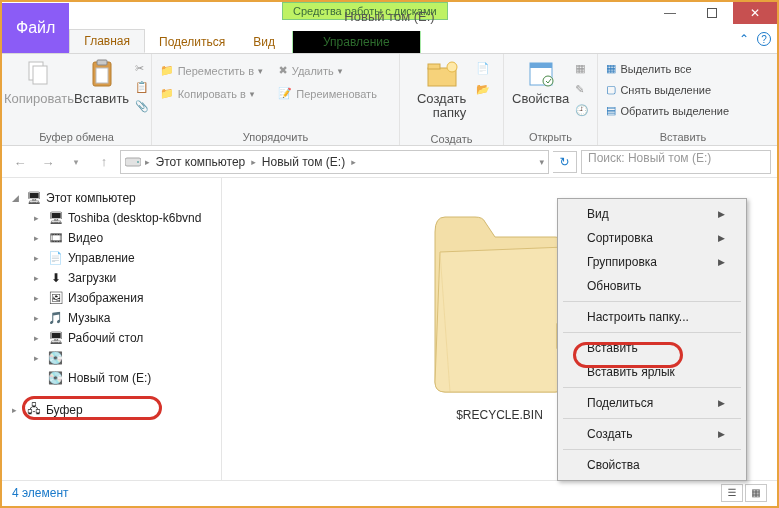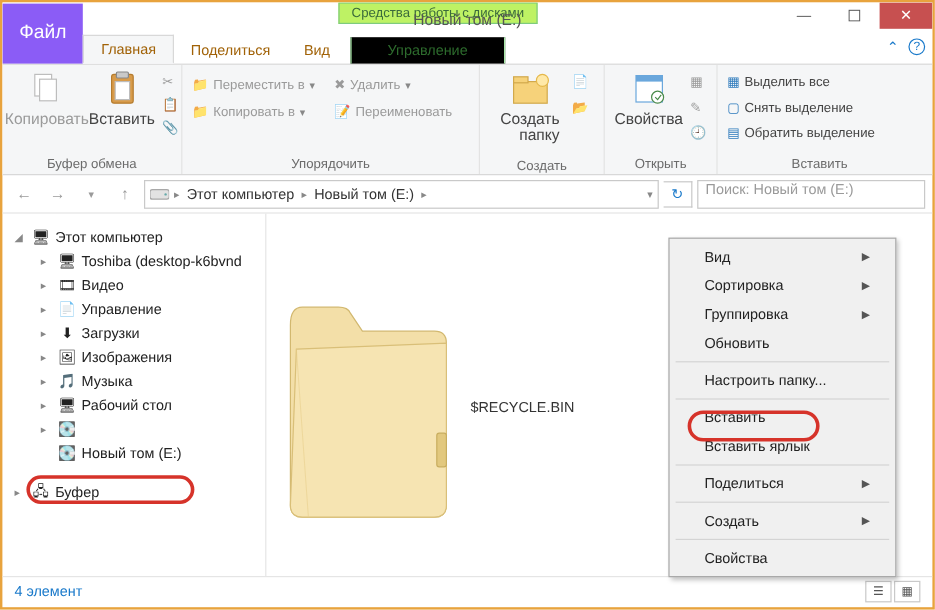--- a/index.html
+++ b/index.html
@@ -37,21 +37,21 @@
 .refresh { width: 24px; height: 22px; border: 1px solid #c9c9c9; border-left: none; display: flex; align-items: center; justify-content: center; color: #1979ca; }
 .searchbox { width: 190px; height: 24px; border: 1px solid #c9c9c9; display: flex; align-items: flex-start; padding: 0 6px; color: #9a9a9a; font-size: 12px; }
 .body { display: flex; height: 302px; }
 .tree { width: 220px; border-right: 1px solid #e5e5e5; padding: 10px 6px; overflow: hidden; }
 .tnode { display: flex; align-items: center; gap: 4px; padding: 2px 0 2px 4px; font-size: 12px; color: #222; white-space: nowrap; }
 .tnode .exp { width: 10px; color: #888; font-size: 9px; display: inline-block; }
 .tnode .tic { width: 16px; height: 16px; display: inline-flex; align-items: center; justify-content: center; }
 .tchild { padding-left: 22px; }
 .tnode.sel { position: relative; }
 .redring { position: absolute; border: 3px solid #d6332a; border-radius: 14px; pointer-events: none; }
-.content { flex: 1; position: relative; display: flex; align-items: center; padding-top: 14px; }
+.content { flex: 1; position: relative; display: flex; flex-direction: column; align-items: center; padding-top: 14px; }
 .foldericon { width: 170px; height: 210px; }
 .itemlabel { font-size: 12px; color: #333; margin-top: 6px; }
 .ctxmenu { position: absolute; right: 30px; top: 196px; width: 190px; background: #f0f0f0; border: 1px solid #a9a9a9; box-shadow: 2px 2px 4px rgba(0,0,0,.25); padding: 3px; font-size: 12px; }
 .ctxitem { padding: 5px 18px 5px 26px; color: #222; position: relative; display: flex; justify-content: space-between; align-items: center; }
 .ctxitem .arr { font-size: 9px; color: #555; }
 .ctxsep { height: 1px; background: #d4d4d4; margin: 3px 2px; }
 .statusbar { height: 24px; border-top: 1px solid #e5e5e5; display: flex; align-items: center; padding: 0 10px; font-size: 12px; color: #1979ca; justify-content: space-between; }
 .viewbtns { display: flex; gap: 2px; }
 .viewbtn { width: 22px; height: 18px; border: 1px solid #c9c9c9; display: flex; align-items: center; justify-content: center; font-size: 10px; color: #555; }
 svg { display: block; }

